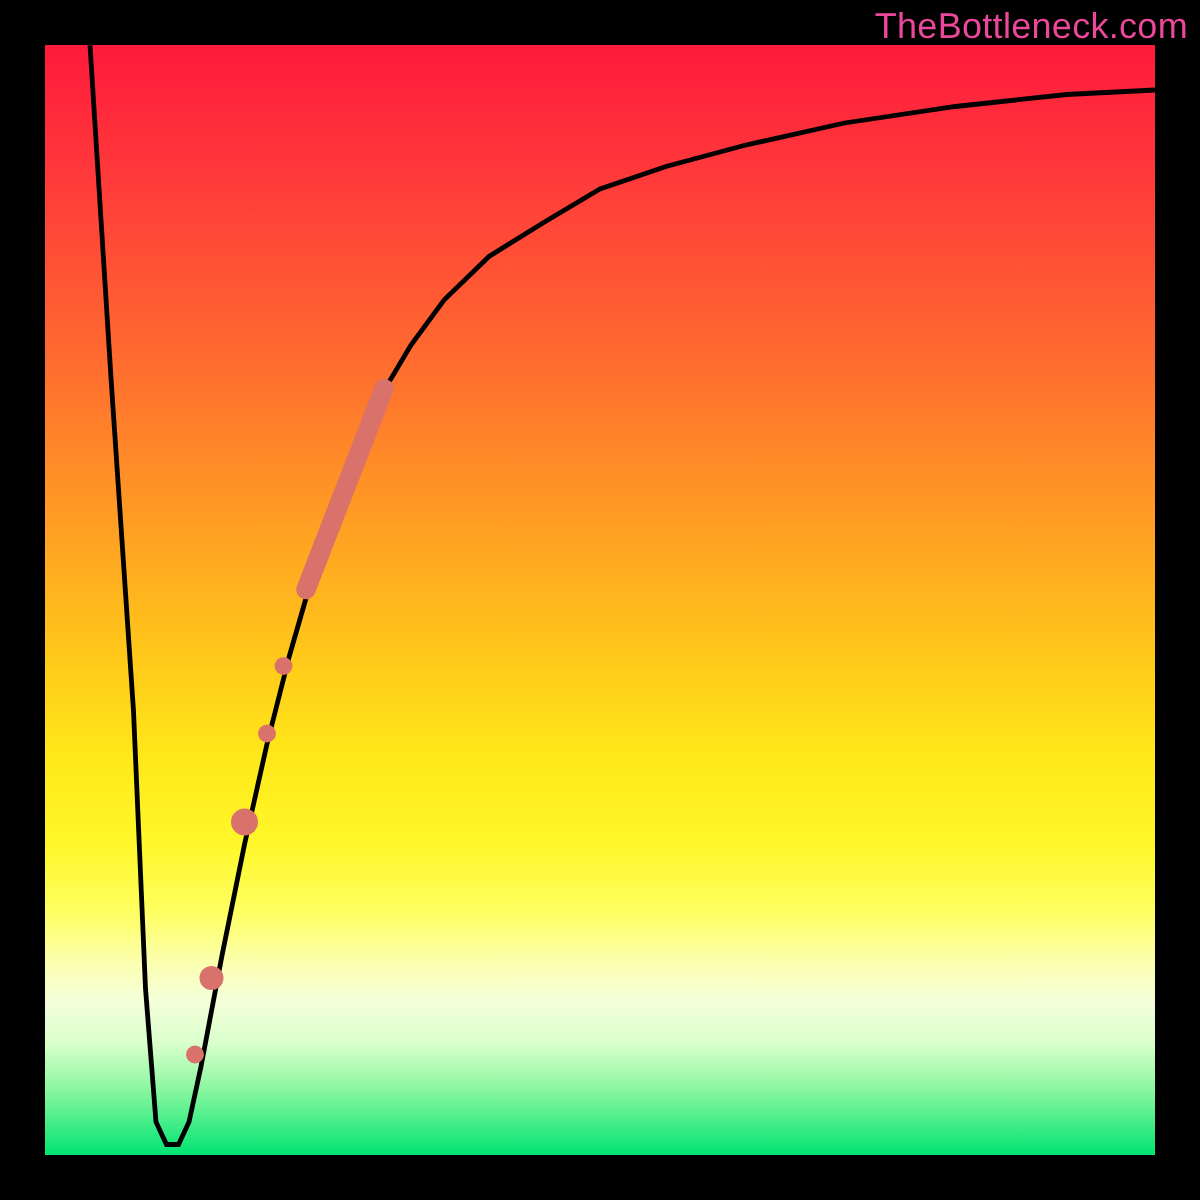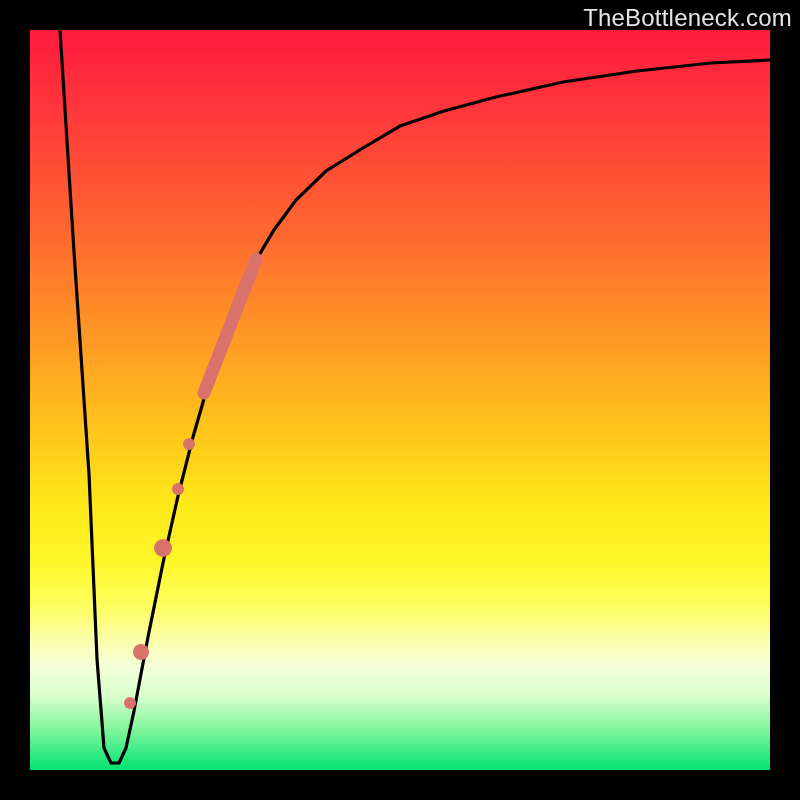--- a/index.html
+++ b/index.html
@@ -42,21 +42,21 @@
       #f4ffd8 86%,
       #d9ffcc 90%,
       #8cf7a0 94%,
       #00e472 100%
     );
   }
   .watermark {
     position: absolute;
     top: 4px;
     right: 8px;
-    color: #e5e5e5;
+    color: #ec4899;
     font-size: 24px;
     letter-spacing: 0.2px;
     user-select: none;
   }
   svg.curve {
     position: absolute;
     left: 0; top: 0;
     width: 740px; height: 740px;
   }
 </style>

